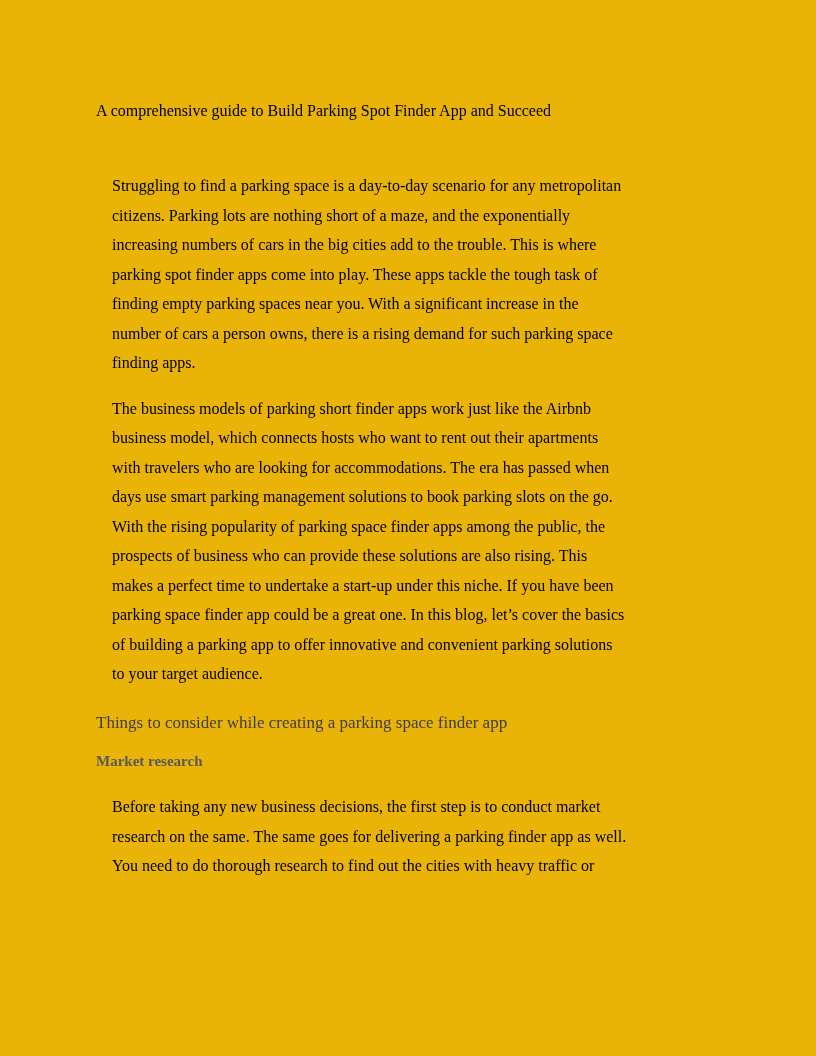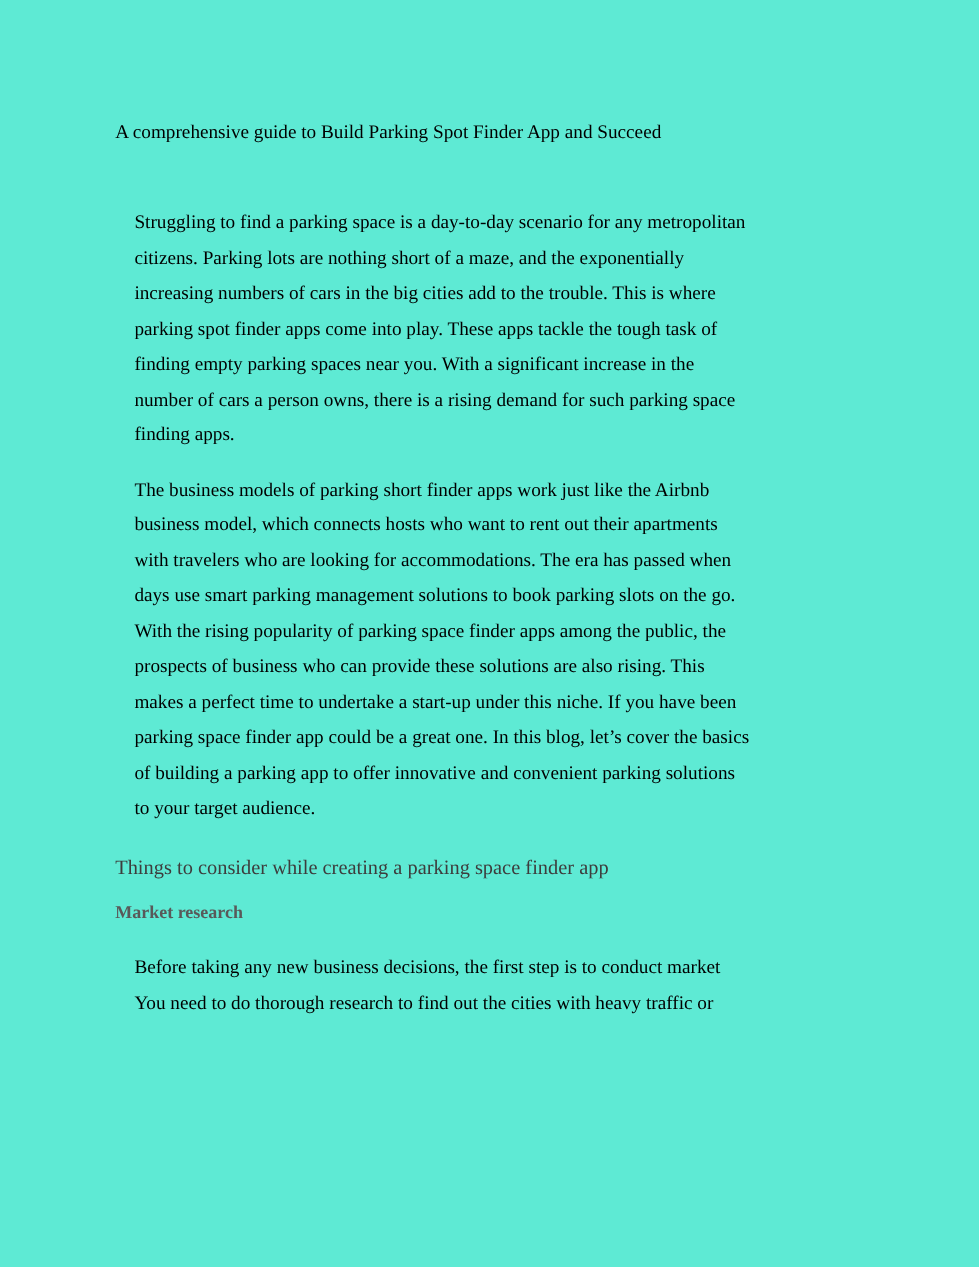--- a/index.html
+++ b/index.html
@@ -5,21 +5,21 @@
   html, body {
     margin: 0;
     padding: 0;
     background: #ffffff;
   }
   .page {
     position: relative;
     width: 816px;
     height: 1056px;
     box-sizing: border-box;
-    background: #5eead4;
+    background: #eab308;
     padding: 96px 96px 0 96px;
     overflow: hidden;
     font-family: "Liberation Serif", serif;
     font-size: 16px;
     line-height: 29.5px;
     color: #000000;
   }
   .ln {
     white-space: nowrap;
     height: 29.5px;
@@ -80,16 +80,17 @@
     <div class="ln">to your target audience.</div>
   </div>
 
   <h1 class="section-heading">Things to consider while creating a parking space finder app</h1>
 
 
   <h2 class="subheading">Market research</h2>
 
   <div class="paragraph">
     <div class="ln">Before taking any new business decisions, the first step is to conduct market</div>
+    <div class="ln">research on the same. The same goes for delivering a parking finder app as well.</div>
     <div class="ln">You need to do thorough research to find out the cities with heavy traffic or</div>
   </div>
 
 </div>
 
 </body></html>

